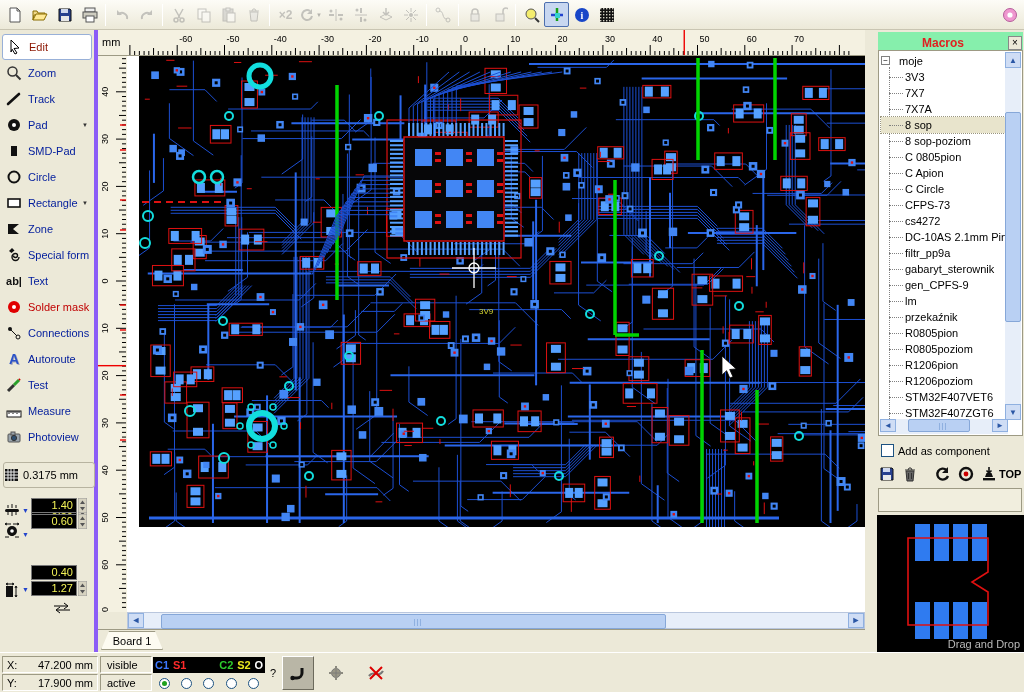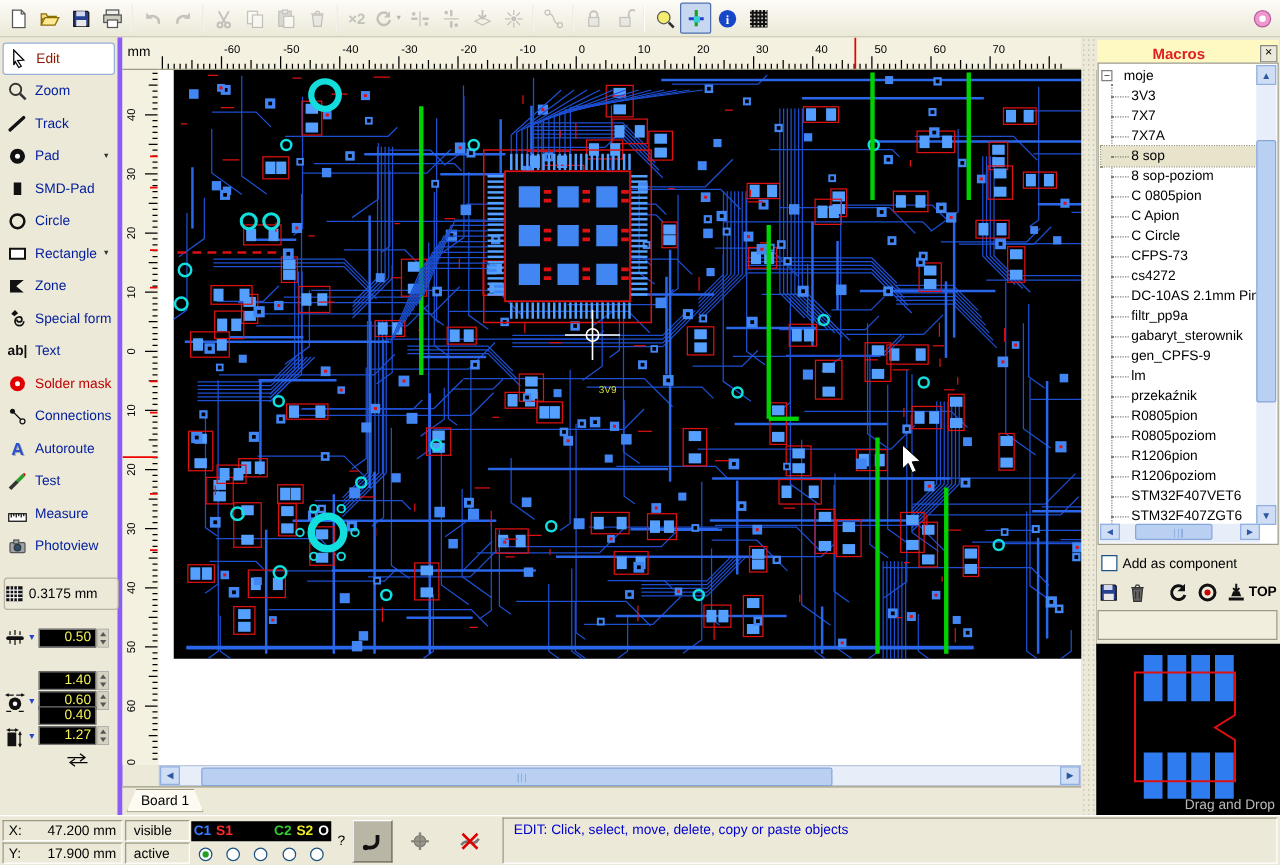--- a/index.html
+++ b/index.html
@@ -62,21 +62,21 @@
   #boardtab { position:absolute; left:3px; top:1px; width:62px; height:19px; background:#fdfbf1;
               clip-path:polygon(8px 0, calc(100% - 8px) 0, 100% 100%, 0 100%);
               border:1px solid #9d9a84; text-align:center; padding-top:3px; color:#000; }
 
   
   #splitter { position:absolute; left:865px; top:30px; width:12px; height:622px; background:#ece9d8;
               background-image:radial-gradient(#9a9786 22%, transparent 24%); background-size:4px 4px; }
 
   
   #macros { position:absolute; left:877px; top:30px; width:147px; height:622px; background:#ece9d8; }
-  #mtitle { position:absolute; left:1px; top:2px; width:145px; height:21px; background:#fef9c3;
+  #mtitle { position:absolute; left:1px; top:2px; width:145px; height:21px; background:#86efac;
             display:flex; align-items:center; }
   #mtitle .mt { flex:1; text-align:center; color:#e02020; font-weight:bold; font-size:12px; }
   #mclose { width:14px; height:14px; background:#ece9d8; border:1px solid #888; margin-right:1px;
             font-size:10px; line-height:12px; text-align:center; color:#000; }
   #treebox { position:absolute; left:1px; top:20px; width:145px; height:386px; background:#fff;
              border:1px solid #9d9a84; overflow:hidden; }
   #treelist { position:absolute; left:2px; top:2px; width:124px; }
   .titem { height:16px; line-height:16px; white-space:nowrap; color:#000; position:relative; padding-left:24px; }
   .titem::before { content:""; position:absolute; left:8px; top:8px; width:14px; border-top:1px dotted #808080; }
   .titem.sel2 { background:#e8e4cc; outline:1px dotted #9a967e; }
@@ -601,21 +601,21 @@
           </span>
         </span>
       <span class="ddb">▼</span>
       <span class="nfield">0.50</span>
       <span class="spin" id="sp1"><svg width="9" height="15" viewBox="0 0 9 15">
             <rect x="0" y="0" width="9" height="15" fill="#d6d2c0" stroke="#999"></rect>
             <path d="M4.5 2.5l2.5 3.5H2z" fill="#555"></path>
             <path d="M4.5 12.5L7 9H2z" fill="#555"></path>
           </svg></span>
     </div>
-    <div class="numrow" style="left:4px; top:507px;">
+    <div class="numrow" style="left:4px; top:468px;align-items:flex-end;">
       <span id="ic-pad" style="position:relative; top:9px;">
           <span style="display: flex; align-items: center;">
             <svg width="16" height="16" viewBox="0 0 16 16">
               <path d="M1 2h6M15 2H9M3 1l-2 1 2 1M13 1l2 1-2 1" stroke="#111" fill="none"></path>
               <circle cx="8" cy="9" r="5" fill="#111"></circle>
               <rect x="6.5" y="9" width="3" height="5" fill="#111"></rect>
               <circle cx="8" cy="9" r="1.8" fill="#fff"></circle>
               <path d="M1 15h4M15 15h-4" stroke="#111"></path>
             </svg>
           </span>
@@ -2238,16 +2238,15 @@
         </span>
       </div>
     <div id="btn-norubber">
         <span style="display: flex; align-items: center;">
           <svg width="16" height="16" viewBox="0 0 16 16">
             <path d="M1 11c5-7 9 3 14-5" stroke="#777" stroke-width="2.2" fill="none"></path>
             <path d="M2 2l12 12M14 2L2 14" stroke="#d00" stroke-width="2"></path>
           </svg>
         </span>
       </div>
-    <div id="statusmsg" class="sunken">EDIT:  Click, select, move, delete, copy or paste objects</div>
   </div>
 
 </div>
 
 </body></html>

